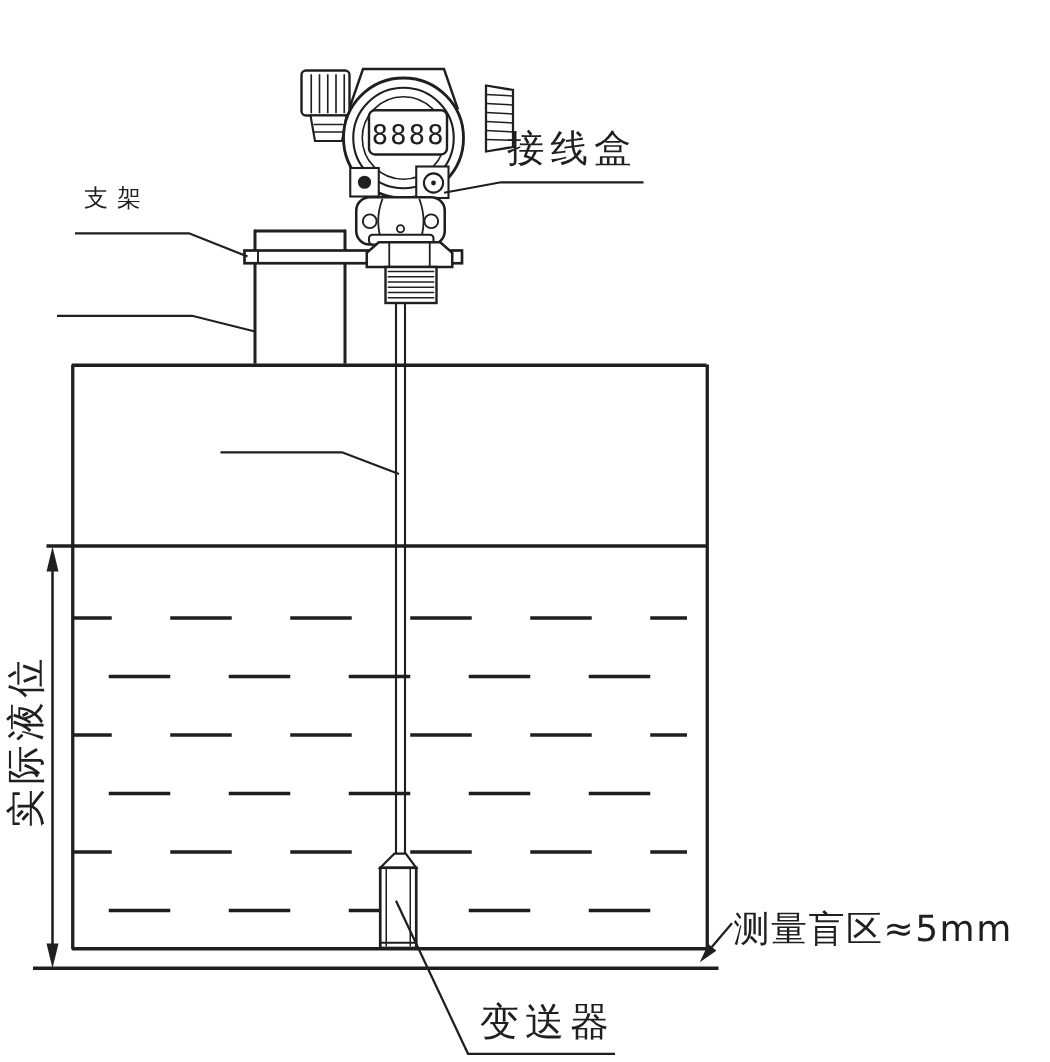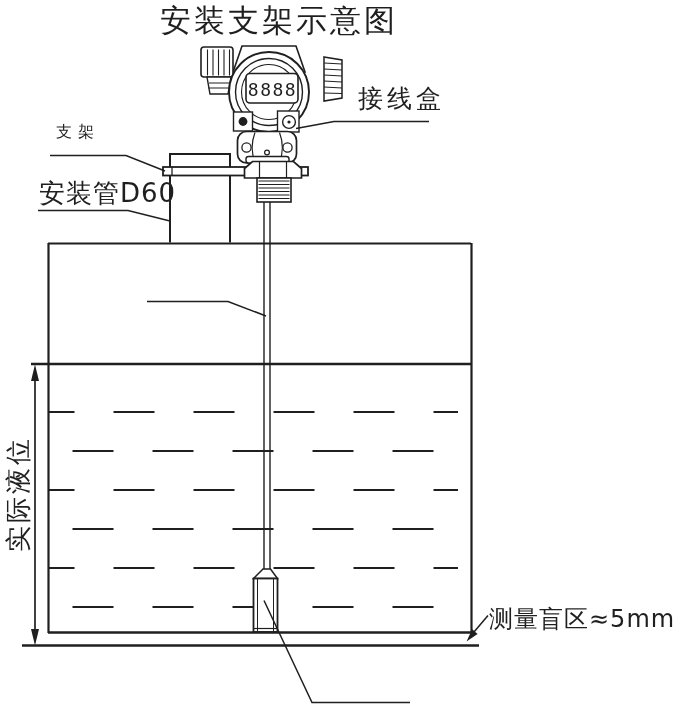--- a/index.html
+++ b/index.html
@@ -3,21 +3,21 @@
 <meta charset="utf-8">
 <style>
   html,body{margin:0;padding:0;background:#fff;}
   .stage{
     position:relative;width:700px;height:708px;background:#fff;
     font-family:"DejaVu Sans",sans-serif;color:#1f1f1f;overflow:hidden;
   }
   .stage svg{position:absolute;left:0;top:0;}
   .lbl{position:absolute;white-space:nowrap;line-height:1.12;color:#1f1f1f;}
   .lbl-title{left:160px;top:3px;font-size:31px;letter-spacing:3px;}
-  .lbl-junction{left:358px;top:85px;font-size:25px;letter-spacing:4px;}
+  .lbl-junction{left:338px;top:85px;font-size:25px;letter-spacing:4px;}
   .lbl-bracket{left:56px;top:123px;font-size:16px;letter-spacing:6px;}
   .lbl-pipe{left:39px;top:179px;font-size:26px;letter-spacing:1px;}
   .lbl-aircable{left:110px;top:267px;font-size:26px;letter-spacing:3px;}
   .lbl-level{
     left:-41px;top:479px;width:120px;height:30px;text-align:center;
     font-size:26px;letter-spacing:3px;transform:rotate(-90deg);
   }
   .lbl-blind{left:489px;top:606px;font-size:24px;letter-spacing:1px;}
   .lbl-trans{left:320px;top:668px;font-size:26px;letter-spacing:4px;}
 </style>
@@ -158,19 +158,18 @@
       <path d="M50,155.5 H126 L165,171"></path>
       <path d="M38,210.5 H128 L170,221"></path>
       <path d="M429,121.5 H334 L296,128.5"></path>
       <path d="M147,301.5 H228 L266,316"></path>
       <path d="M410,702.5 H312 L264,600.5"></path>
       <line x1="488" y1="615.5" x2="471" y2="635.5"></line>
     </g>
     <polygon points="466.5,641.5 477.6,633.9 472.2,629.3" fill="#1f1f1f"></polygon>
   </svg>
 
-  <div class="lbl lbl-title">安装支架示意图</div>
   <div class="lbl lbl-junction">接线盒</div>
   <div class="lbl lbl-bracket">支架</div>
-  <div class="lbl lbl-pipe">安装管D60</div>
   <div class="lbl lbl-level">实际液位</div>
   <div class="lbl lbl-blind">测量盲区≈5mm</div>
+  <div class="lbl lbl-trans">变送器</div>
 </div>
 
 </body></html>

